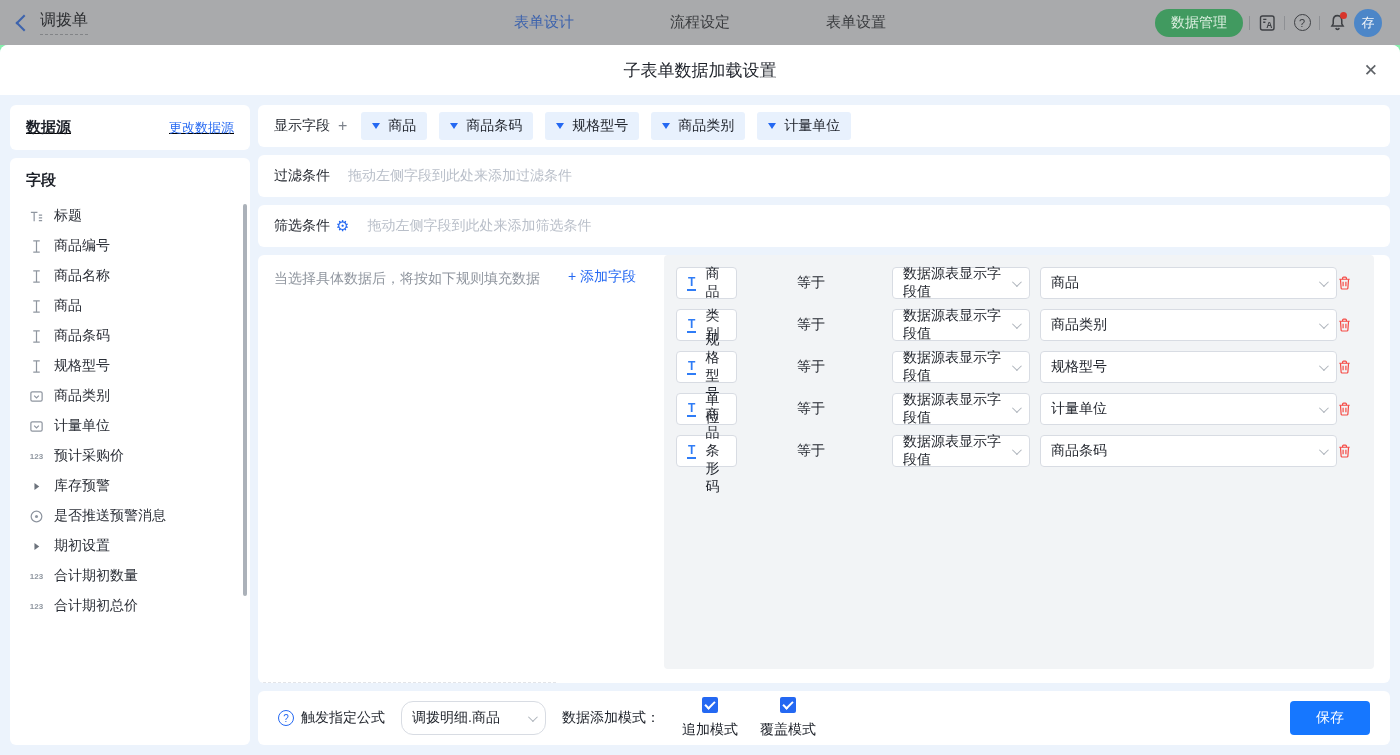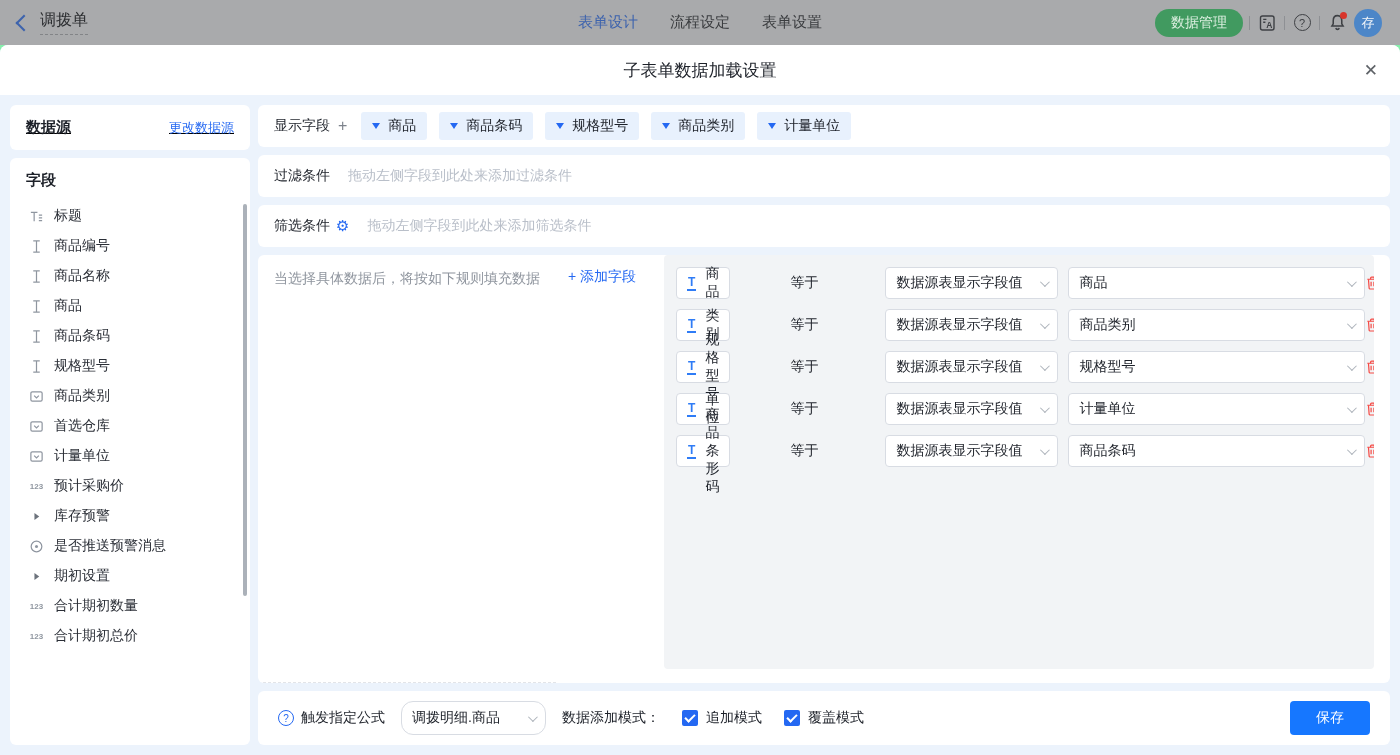--- a/index.html
+++ b/index.html
@@ -4,21 +4,21 @@
 <style>
   * { margin:0; padding:0; box-sizing:border-box; }
   body { font-family:"Liberation Sans","DejaVu Sans",sans-serif; }
   .screen { width:1400px; height:755px; position:relative; overflow:hidden; background:#86efac; }
 
   
   .topbar { height:45px; background:#a9aaac; display:flex; align-items:center; padding:0 18px; position:relative; }
   .tb-left { display:flex; align-items:center; gap:10px; }
   .back-ic { width:12px; height:12px; border-left:2.5px solid #3d63ad; border-bottom:2.5px solid #3d63ad; transform:rotate(45deg); margin-top:1px; }
   .tb-title { font-size:16px; color:#2c2e31; padding-bottom:3px; border-bottom:1px dashed #828487; }
-  .tb-tabs { position:absolute; left:50%; transform:translateX(-50%); display:flex; gap:32px; }
+  .tb-tabs { position:absolute; left:50%; transform:translateX(-50%); display:flex; gap:96px; }
   .tb-tab { font-size:15px; color:#3a3c3f; cursor:pointer; }
   .tb-tab.active { color:#3d63ad; }
   .tb-right { margin-left:auto; display:flex; align-items:center; gap:6px; }
   .tb-sep { width:1px; height:14px; background:#8e9094; }
   .pill-green { height:28px; padding:0 16px; border-radius:14px; background:#419a60; color:#dcefe0; font-size:14px; display:flex; align-items:center; }
   .tb-ic { width:22px; height:22px; display:flex; align-items:center; justify-content:center; position:relative; }
   .help-circ { width:17px; height:17px; border:1.5px solid #3e4044; border-radius:50%; color:#3e4044; font-size:11px; display:flex; align-items:center; justify-content:center; }
   .dot-red { position:absolute; top:0; right:1px; width:7px; height:7px; border-radius:50%; background:#d8352b; }
   .avatar { width:28px; height:28px; border-radius:50%; background:#4c86c8; color:#f2f5f9; font-size:13px; display:flex; align-items:center; justify-content:center; }
 
@@ -58,31 +58,31 @@
 
   .rules-card { flex:1; display:flex; flex-direction:row; overflow:hidden; }
   .rules-hint { padding:15px 16px 13px; font-size:14px; color:#8f959e; border-bottom:1px dashed #e2e4e8; }
   .add-field { padding:13px 12px 11px; font-size:14px; color:#2468f2; cursor:pointer; width:fit-content; }
   .rules-panel { margin:0 16px 14px; flex:1; background:#f2f4f6; border-radius:4px; padding:12px; overflow:hidden; }
   .rule-row { height:32px; margin-bottom:10px; display:flex; align-items:center; }
   .rule-input { width:220px; height:32px; background:#fff; border:1px solid #d8dce3; border-radius:4px; display:flex; align-items:center; gap:9px; padding:0 10px; font-size:14px; color:#1d2129; }
   .t-ic { color:#2f7cf6; font-weight:700; font-size:12px; line-height:1; border-bottom:2px solid #2f7cf6; padding:0 1px 1px; }
   .op { margin-left:60px; width:95px; font-size:14px; color:#1d2129; flex:none; }
   .sel { height:32px; background:#fff; border:1px solid #d8dce3; border-radius:4px; display:flex; align-items:center; justify-content:space-between; padding:0 10px; font-size:14px; color:#1d2129; cursor:pointer; }
-  .sel-src-type { width:173px; margin-right:10px; flex:none; }
+  .sel-src-type { width:138px; margin-right:10px; flex:none; }
   .sel-src-field { width:297px; flex:none; }
   .chev { width:7px; height:7px; border-right:1.4px solid #aeb4bc; border-bottom:1.4px solid #aeb4bc; transform:rotate(45deg) translateY(-2px); flex:none; }
   .row-spacer { flex:1; }
   .trash { margin-right:10px; cursor:pointer; display:flex; }
 
   
   .footer-card { height:54px; flex:none; display:flex; align-items:center; padding:0 20px; }
   .q-ic { width:16px; height:16px; border:1.3px solid #2468f2; border-radius:50%; color:#2468f2; font-size:10px; display:flex; align-items:center; justify-content:center; margin-right:7px; flex:none; }
   .foot-sel { width:145px; height:34px; border:1px solid #d8dce3; border-radius:12px; display:flex; align-items:center; justify-content:space-between; padding:0 10px; font-size:14px; color:#1d2129; margin:4px 16px; cursor:pointer; }
-  .mode-item { display:flex; align-items:center; gap:8px; margin-left:22px; cursor:pointer; }
+  .mode-item { display:flex; align-items:center; gap:8px; margin-left:22px; cursor:pointer;flex-direction:column; }
   .cbx { width:16px; height:16px; background:#2468f2; border-radius:2px; position:relative; flex:none; }
   .cbx::after { content:""; position:absolute; left:5px; top:2px; width:4px; height:8px; border-right:2px solid #fff; border-bottom:2px solid #fff; transform:rotate(45deg); }
   .mode-lab { font-size:14px; color:#1d2129; }
   .save-btn { margin-left:auto; width:80px; height:34px; background:#1677ff; color:#fff; font-size:14px; border-radius:4px; display:flex; align-items:center; justify-content:center; cursor:pointer; }
 </style>
 </head>
 <body>
 
 <div class="screen">
 
@@ -198,29 +198,20 @@
             </span>
             <span>商品类别</span>
           </div>
           <div class="f-item">
             <span class="fic">
               <svg width="15" height="15" viewBox="0 0 16 16" fill="none" stroke="#8f96a0" stroke-width="1.3">
                   <rect x="2" y="3" width="12" height="10" rx="1.5"></rect>
                   <path d="M5.5 7l2.5 2.5L10.5 7"></path>
                 </svg>
             </span>
-            <span>首选仓库</span>
-          </div>
-          <div class="f-item">
-            <span class="fic">
-              <svg width="15" height="15" viewBox="0 0 16 16" fill="none" stroke="#8f96a0" stroke-width="1.3">
-                  <rect x="2" y="3" width="12" height="10" rx="1.5"></rect>
-                  <path d="M5.5 7l2.5 2.5L10.5 7"></path>
-                </svg>
-            </span>
             <span>计量单位</span>
           </div>
           <div class="f-item">
             <span class="fic num-ic">123</span>
             <span>预计采购价</span>
           </div>
           <div class="f-item">
             <span class="fic">
               <svg width="11" height="11" viewBox="0 0 16 16">
                   <path d="M5 3l7 5-7 5z" fill="#6d737c"></path>

